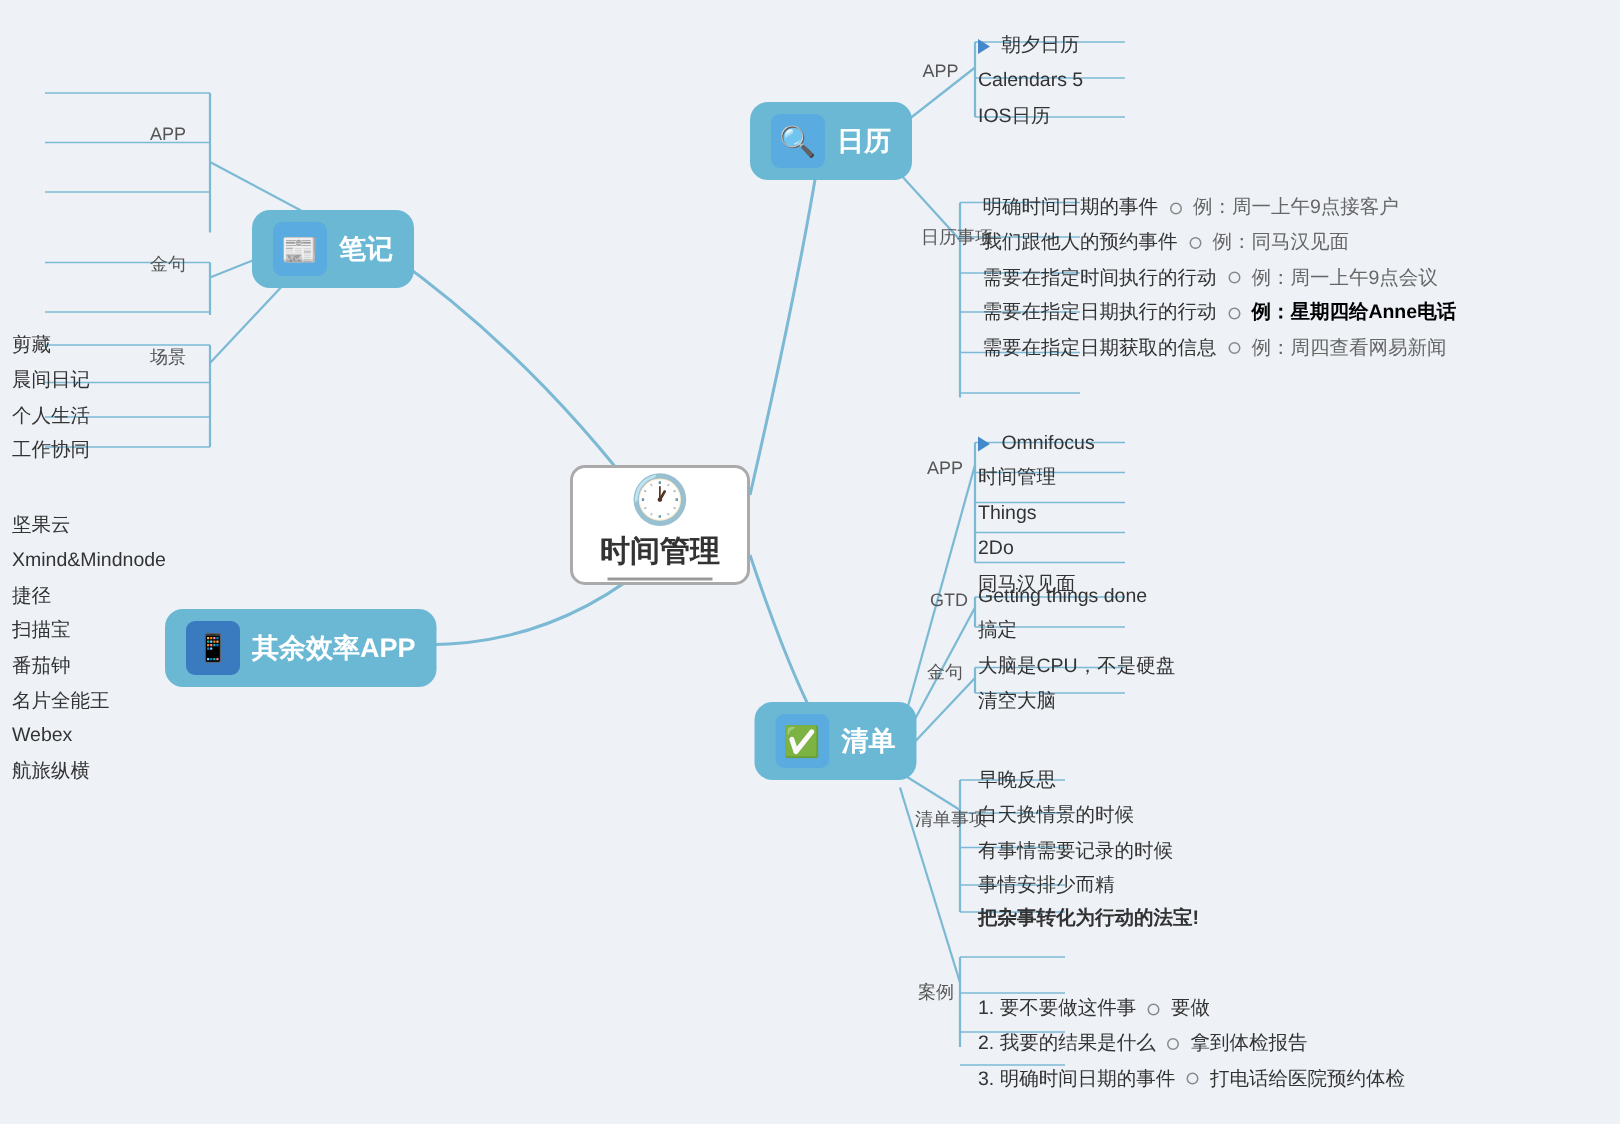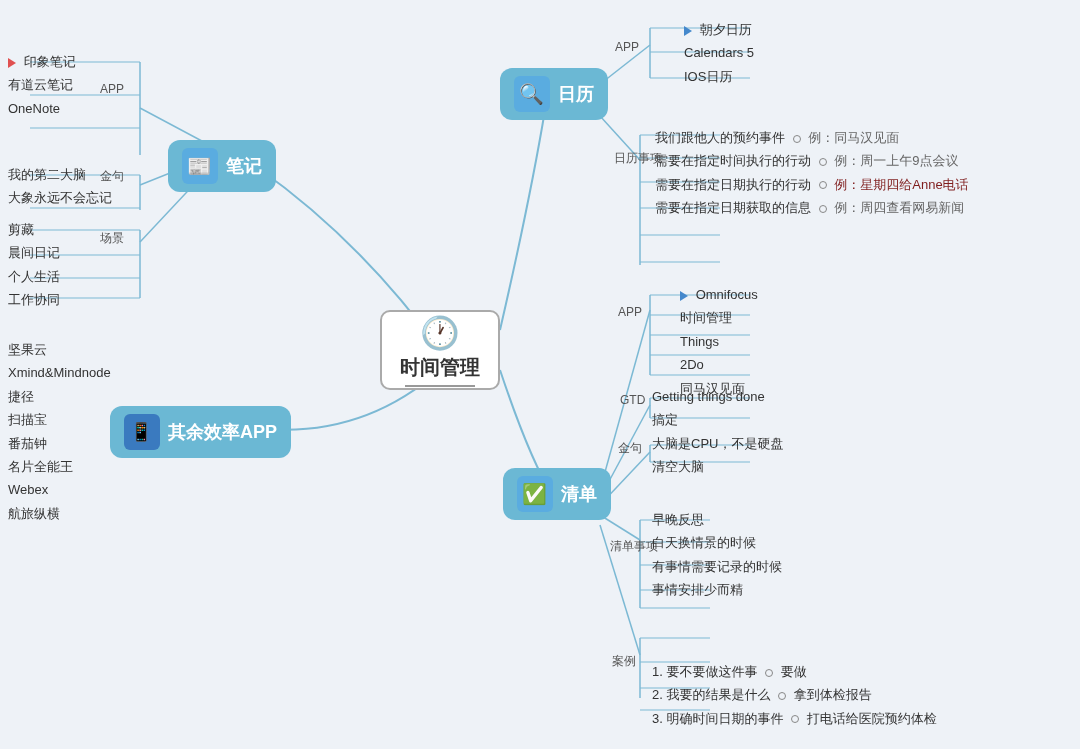--- a/index.html
+++ b/index.html
@@ -245,45 +245,25 @@
     <div class="branch-node">
       <div class="branch-icon-note">📰</div>
       <span>笔记</span>
     </div>
   </div>
 
   <div class="node" style="left:100px; top:82px;">
     <span class="section-label">APP</span>
   </div>
 
-  <div class="node" style="left:8px; top:50px;">
-    <div class="leaf-text">
-      <span class="triangle-right"></span>
-      <span>印象笔记</span>
-    </div>
-    <div class="leaf-text">
-      <span>有道云笔记</span>
-    </div>
-    <div class="leaf-text">
-      <span>OneNote</span>
-    </div>
-  </div>
 
   <div class="node" style="left:100px; top:168px;">
     <span class="section-label">金句</span>
   </div>
 
-  <div class="node" style="left:8px; top:163px;">
-    <div class="leaf-text">
-      <span>我的第二大脑</span>
-    </div>
-    <div class="leaf-text">
-      <span>大象永远不会忘记</span>
-    </div>
-  </div>
 
   <div class="node" style="left:100px; top:230px;">
     <span class="section-label">场景</span>
   </div>
 
   <div class="node" style="left:8px; top:218px;">
     <div class="leaf-text">
       <span>剪藏</span>
     </div>
     <div class="leaf-text">
@@ -319,68 +299,73 @@
     <div class="branch-node">
       <div class="branch-icon-note" style="background:#5aace0;">🔍</div>
       <span>日历</span>
     </div>
   </div>
 
   <div class="node" style="left:615px; top:40px;">
     <span class="section-label">APP</span>
   </div>
 
-  <div class="node" style="left:652px; top:18px;padding-left:32px;">
+  <div class="node" style="left:652px; top:18px;">
     <div class="leaf-text">
       <span class="triangle-right-blue"></span>
       <span>朝夕日历</span>
     </div>
     <div class="leaf-text"><span>Calendars 5</span></div>
     <div class="leaf-text"><span>IOS日历</span></div>
   </div>
 
   <div class="node" style="left:614px; top:150px;">
     <span class="section-label">日历事项</span>
   </div>
 
   <div class="node" style="left:655px; top:126px;">
     <div class="leaf-text">
+      <span>明确时间日期的事件</span>
+      <span class="bullet-circle"></span>
+      <span style="color:#666;">例：周一上午9点接客户</span>
+    </div>
+    <div class="leaf-text">
       <span>我们跟他人的预约事件</span>
       <span class="bullet-circle"></span>
       <span style="color:#666;">例：同马汉见面</span>
     </div>
     <div class="leaf-text">
       <span>需要在指定时间执行的行动</span>
       <span class="bullet-circle"></span>
       <span style="color:#666;">例：周一上午9点会议</span>
     </div>
     <div class="leaf-text">
       <span>需要在指定日期执行的行动</span>
       <span class="bullet-circle"></span>
-      <span style="color:#7f1d1d;">例：星期四给Anne电话</span>
+      <span style="color:#000000;font-weight:bold;">例：星期四给Anne电话</span>
     </div>
     <div class="leaf-text">
       <span>需要在指定日期获取的信息</span>
       <span class="bullet-circle"></span>
       <span style="color:#666;">例：周四查看网易新闻</span>
     </div>
   </div>
 
   <div class="node" style="left:503px; top:468px;">
     <div class="branch-node">
       <div class="branch-icon-note" style="background:#5aace0;">✅</div>
       <span>清单</span>
     </div>
   </div>
 
   <div class="node" style="left:618px; top:305px;">
     <span class="section-label">APP</span>
   </div>
 
-  <div class="node" style="left:652px; top:283px;margin-left:28px;">
+  <div class="node" style="left:652px; top:283px;">
     <div class="leaf-text">
       <span class="triangle-right-blue"></span>
       <span>Omnifocus</span>
     </div>
     <div class="leaf-text"><span>时间管理</span></div>
     <div class="leaf-text"><span>Things</span></div>
     <div class="leaf-text"><span>2Do</span></div>
     <div class="leaf-text"><span>同马汉见面</span></div>
   </div>
 
@@ -406,20 +391,23 @@
     <span class="section-label">清单事项</span>
   </div>
 
   <div class="node" style="left:652px; top:508px;">
     <div class="leaf-text"><span>早晚反思</span></div>
     <div class="leaf-text"><span>白天换情景的时候</span></div>
     <div class="leaf-text"><span>有事情需要记录的时候</span></div>
     <div class="leaf-text"><span>事情安排少而精</span></div>
   </div>
 
+  <div class="node" style="left:652px; top:600px;">
+    <div class="leaf-text bold">把杂事转化为行动的法宝!</div>
+  </div>
 
   <div class="node" style="left:612px; top:653px;">
     <span class="section-label">案例</span>
   </div>
 
   <div class="node" style="left:652px; top:660px;">
     <div class="leaf-text">
       <span>1.</span>
       <span>要不要做这件事</span>
       <span class="bullet-circle"></span>

